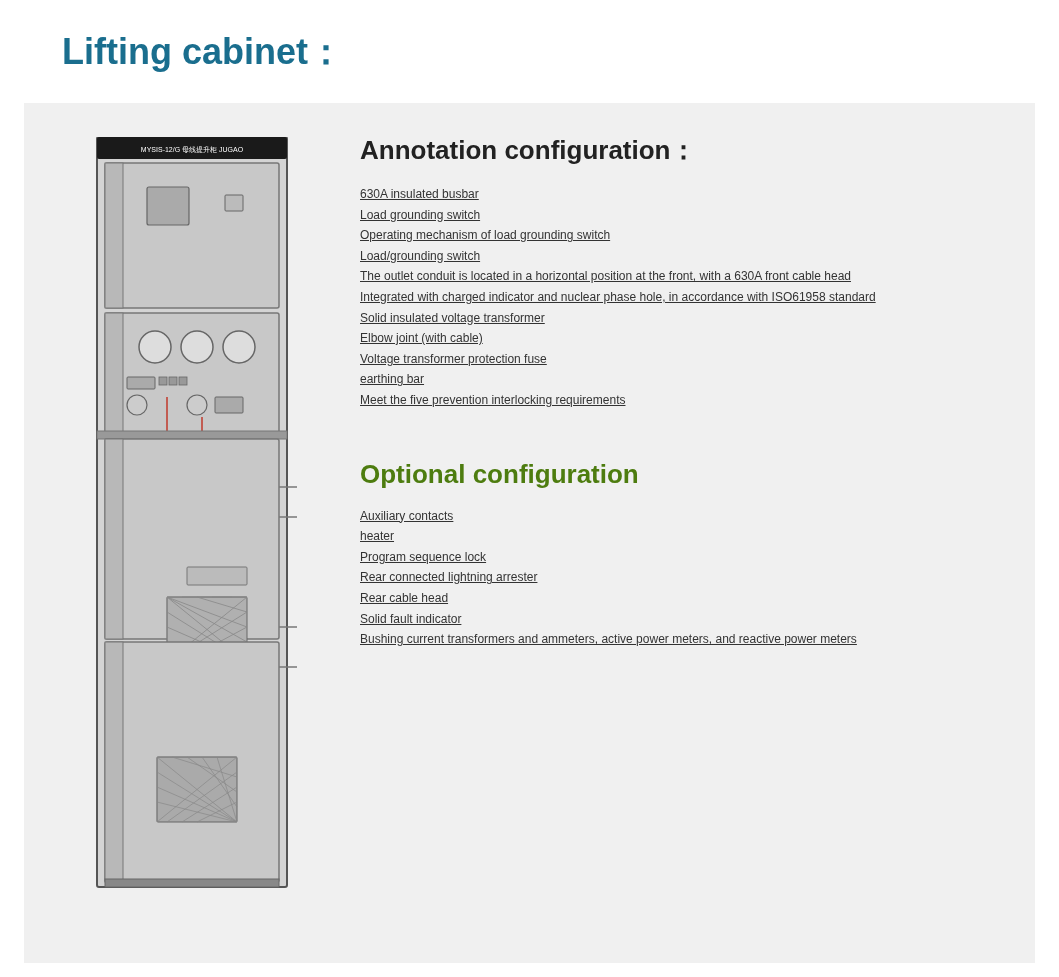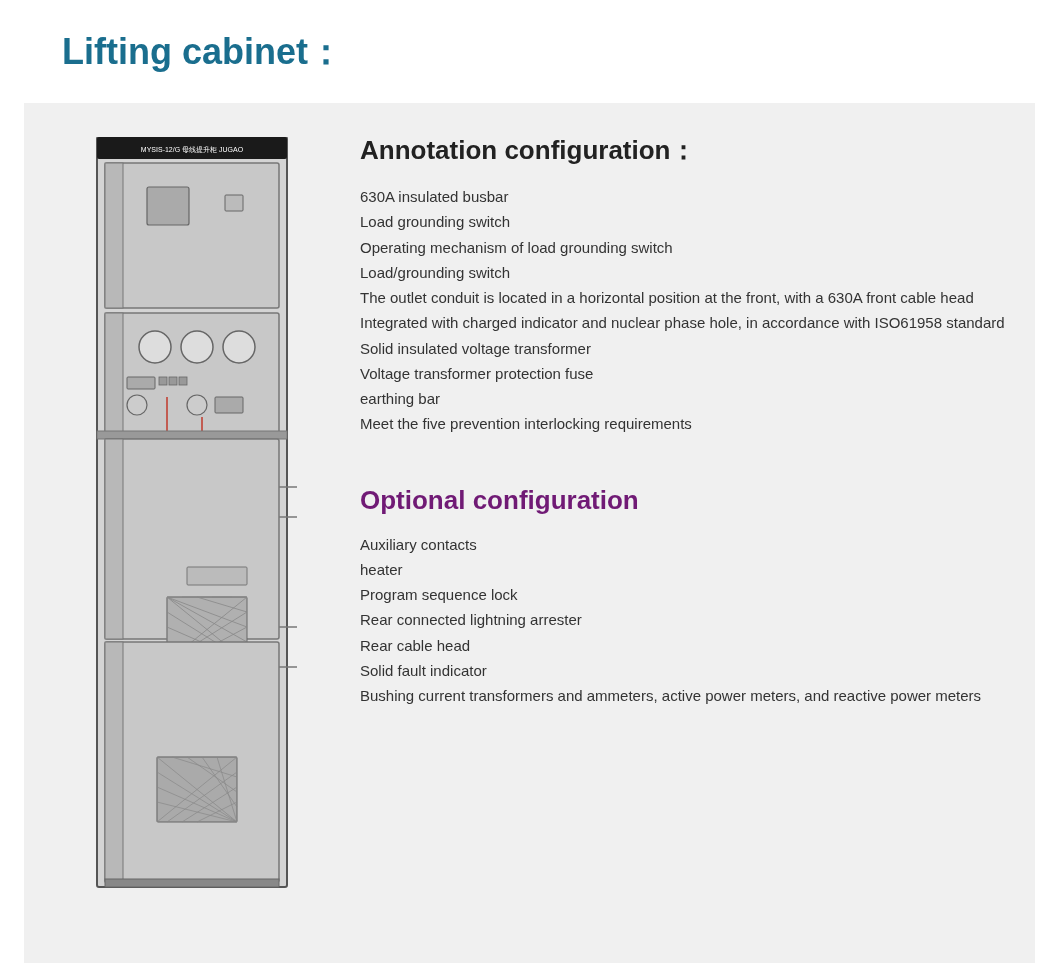--- a/index.html
+++ b/index.html
@@ -57,30 +57,31 @@
       color: #222;
       margin-bottom: 16px;
     }
 
     .config-list {
       list-style: none;
       margin-bottom: 28px;
     }
 
     .config-list li {
-      font-size: 15px;
+      font-size: 12px;
       color: #333;
       line-height: 1.55;
       padding: 1px 0;
+      text-decoration: underline;
     }
 
     .optional-title {
       font-size: 26px;
       font-weight: 700;
-      color: #701a75;
+      color: #4d7c0f;
       margin-bottom: 16px;
       margin-top: 48px;
     }
   </style>
 </head>
 <body>
 
 <div class="page-header">
   <h1 class="page-title">Lifting cabinet：</h1>
 </div>
@@ -207,20 +208,21 @@
     <h2 class="section-title">Annotation configuration：</h2>
 
     <ul class="config-list">
       <li>630A insulated busbar</li>
       <li>Load grounding switch</li>
       <li>Operating mechanism of load grounding switch</li>
       <li>Load/grounding switch</li>
       <li>The outlet conduit is located in a horizontal position at the front, with a 630A front cable head</li>
       <li>Integrated with charged indicator and nuclear phase hole, in accordance with ISO61958 standard</li>
       <li>Solid insulated voltage transformer</li>
+      <li>Elbow joint (with cable)</li>
       <li>Voltage transformer protection fuse</li>
       <li>earthing bar</li>
       <li>Meet the five prevention interlocking requirements</li>
     </ul>
 
     <h2 class="optional-title">Optional configuration</h2>
 
     <ul class="config-list">
       <li>Auxiliary contacts</li>
       <li>heater</li>

